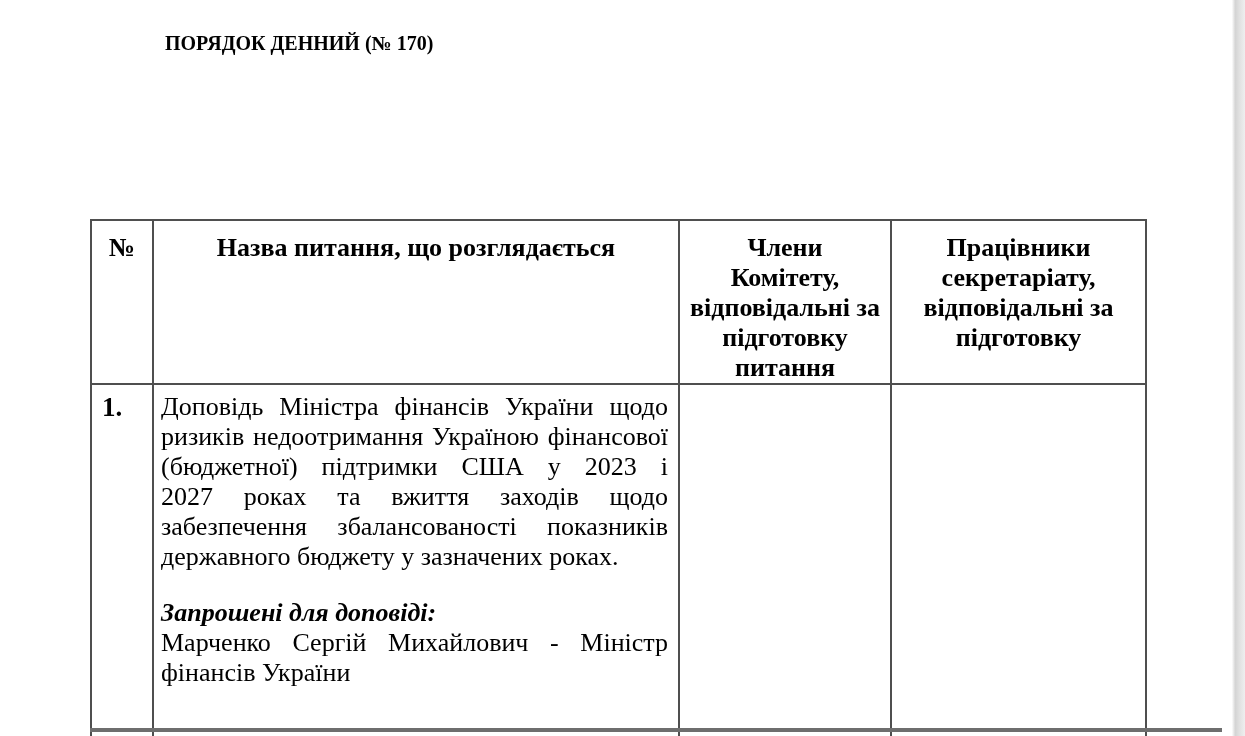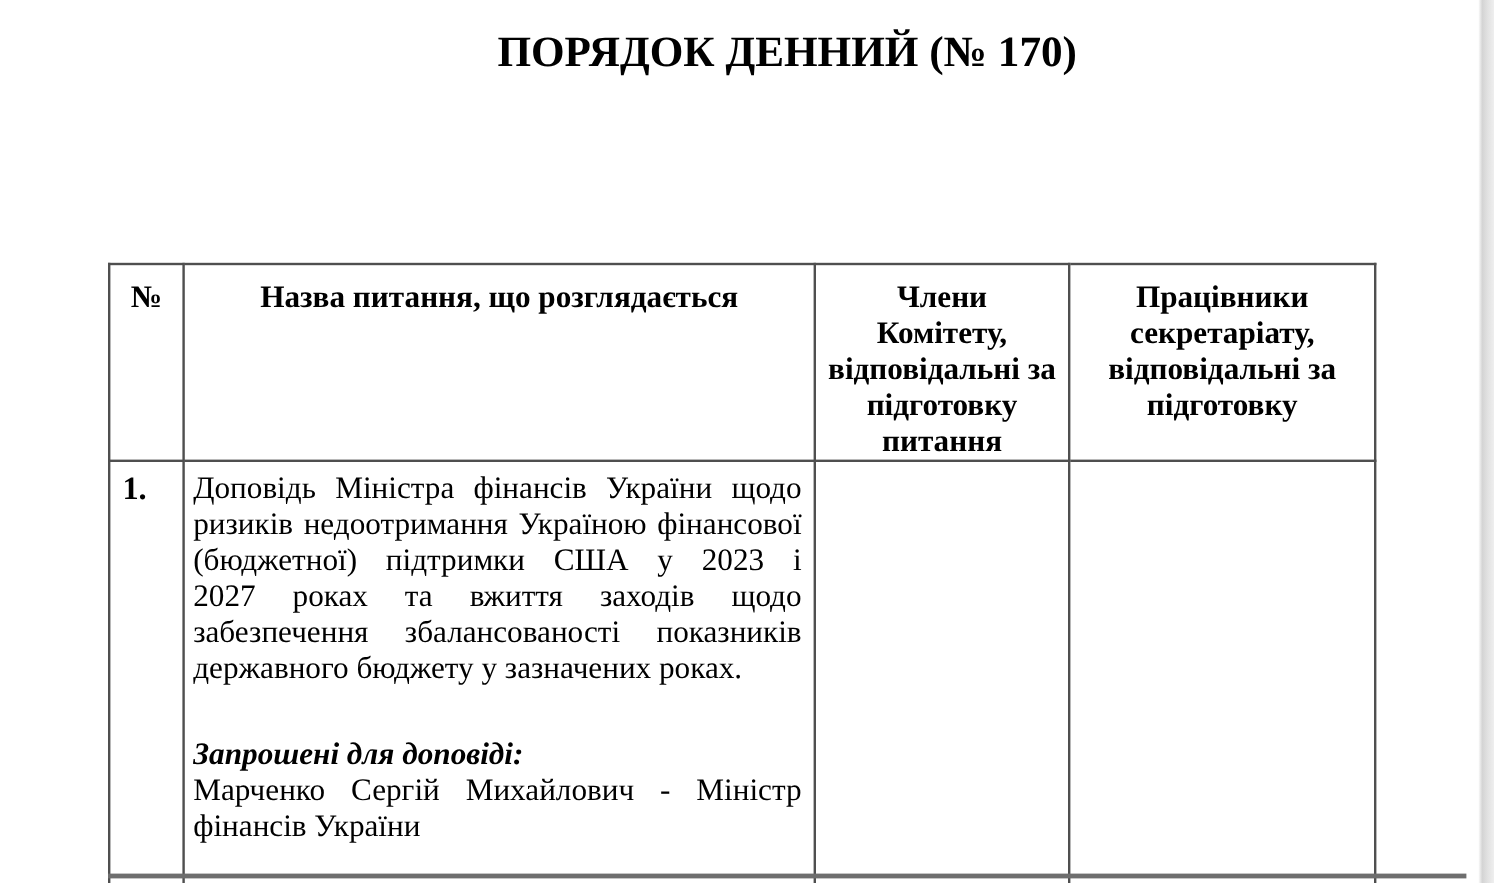--- a/index.html
+++ b/index.html
@@ -11,23 +11,22 @@
     overflow: hidden;
     background: #ffffff;
     color: #000000;
     font-family: "Liberation Serif", "DejaVu Serif", serif;
   }
 
   
   .doc-header {
     position: absolute;
     left: 165px; top: 27px; width: 982px;
-    text-align: center;
     font-weight: 700;
-    font-size: 36px;
+    font-size: 20px;
     line-height: 32px;
     white-space: nowrap;
   }
 
   
   table.agenda {
     position: absolute;
     left: 90px; top: 219px;
     width: 1057px;
     border-collapse: collapse;
@@ -61,21 +60,21 @@
   .justify-lines div {
     text-align: justify;
     text-align-last: justify;
   }
   .justify-lines div:last-child {
     text-align-last: left;
   }
   .invited-heading {
     font-weight: 700;
     font-style: italic;
-    margin-top: 42px;
+    margin-top: 26px;
     line-height: 30px;
   }
 
   
   .bottom-rule {
     position: absolute;
     left: 90px; top: 728px;
     width: 1132px; height: 4px;
     background: #6e6e6e;
   }

